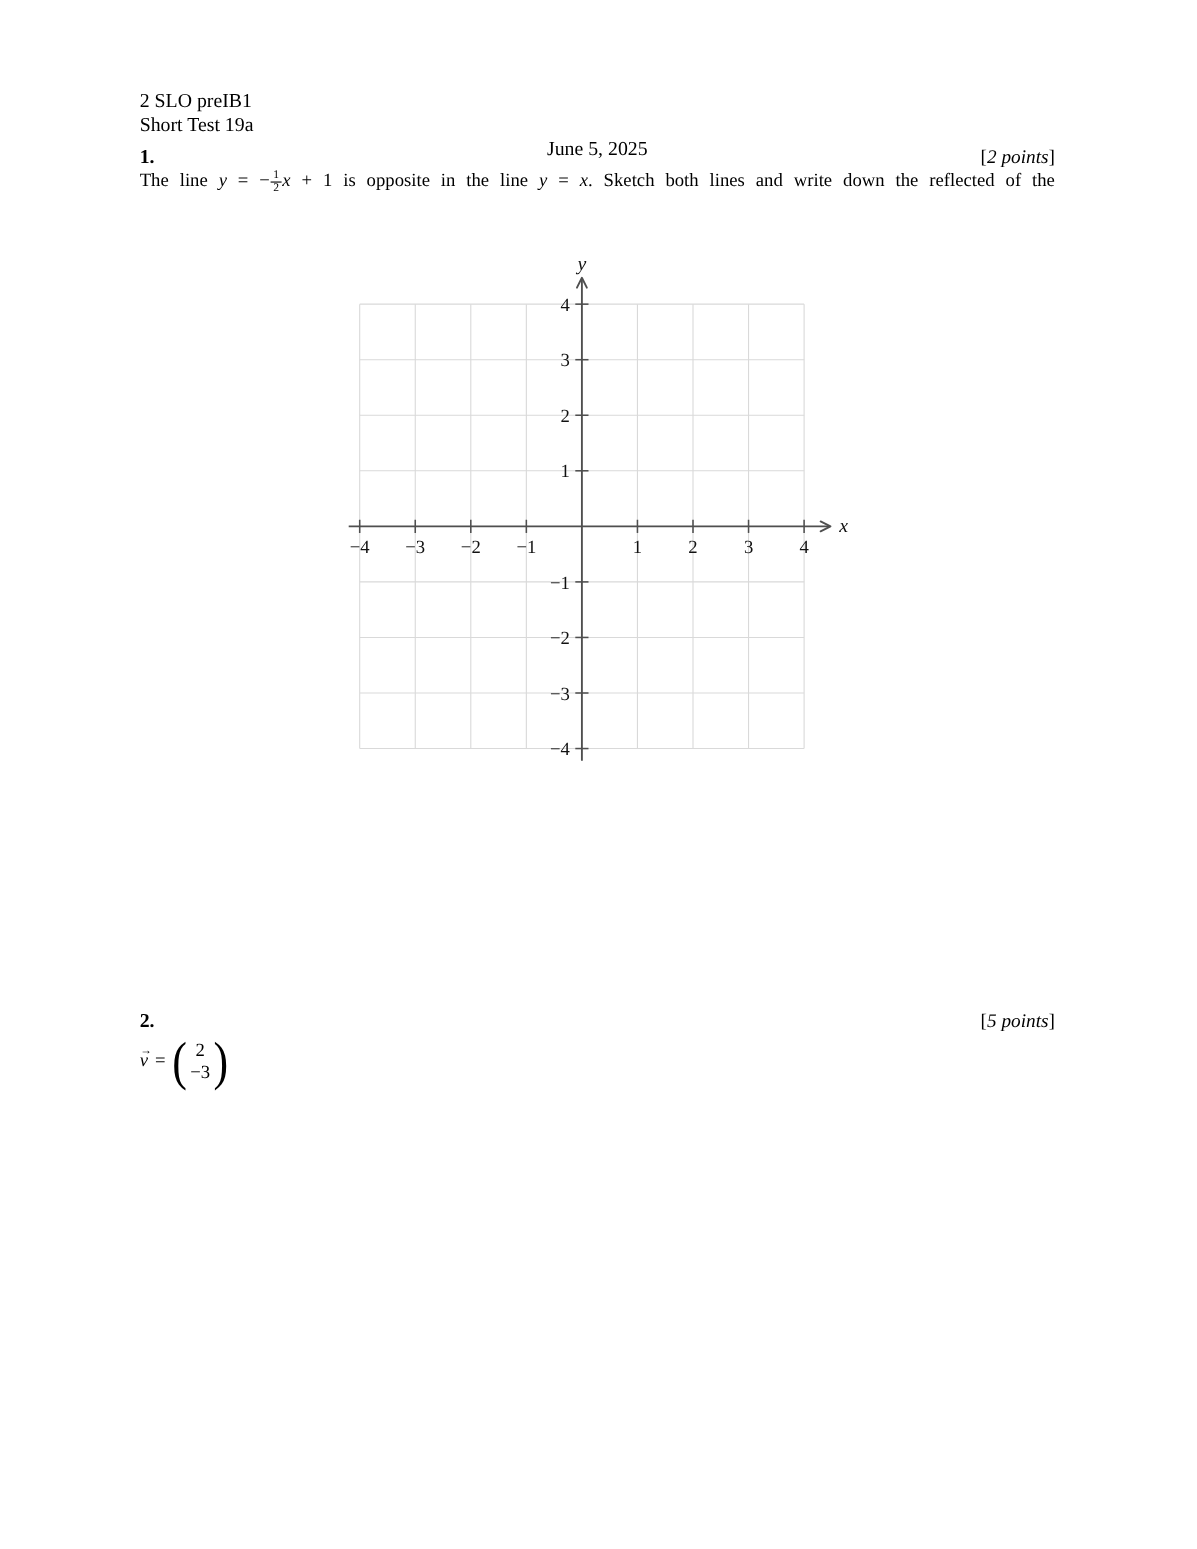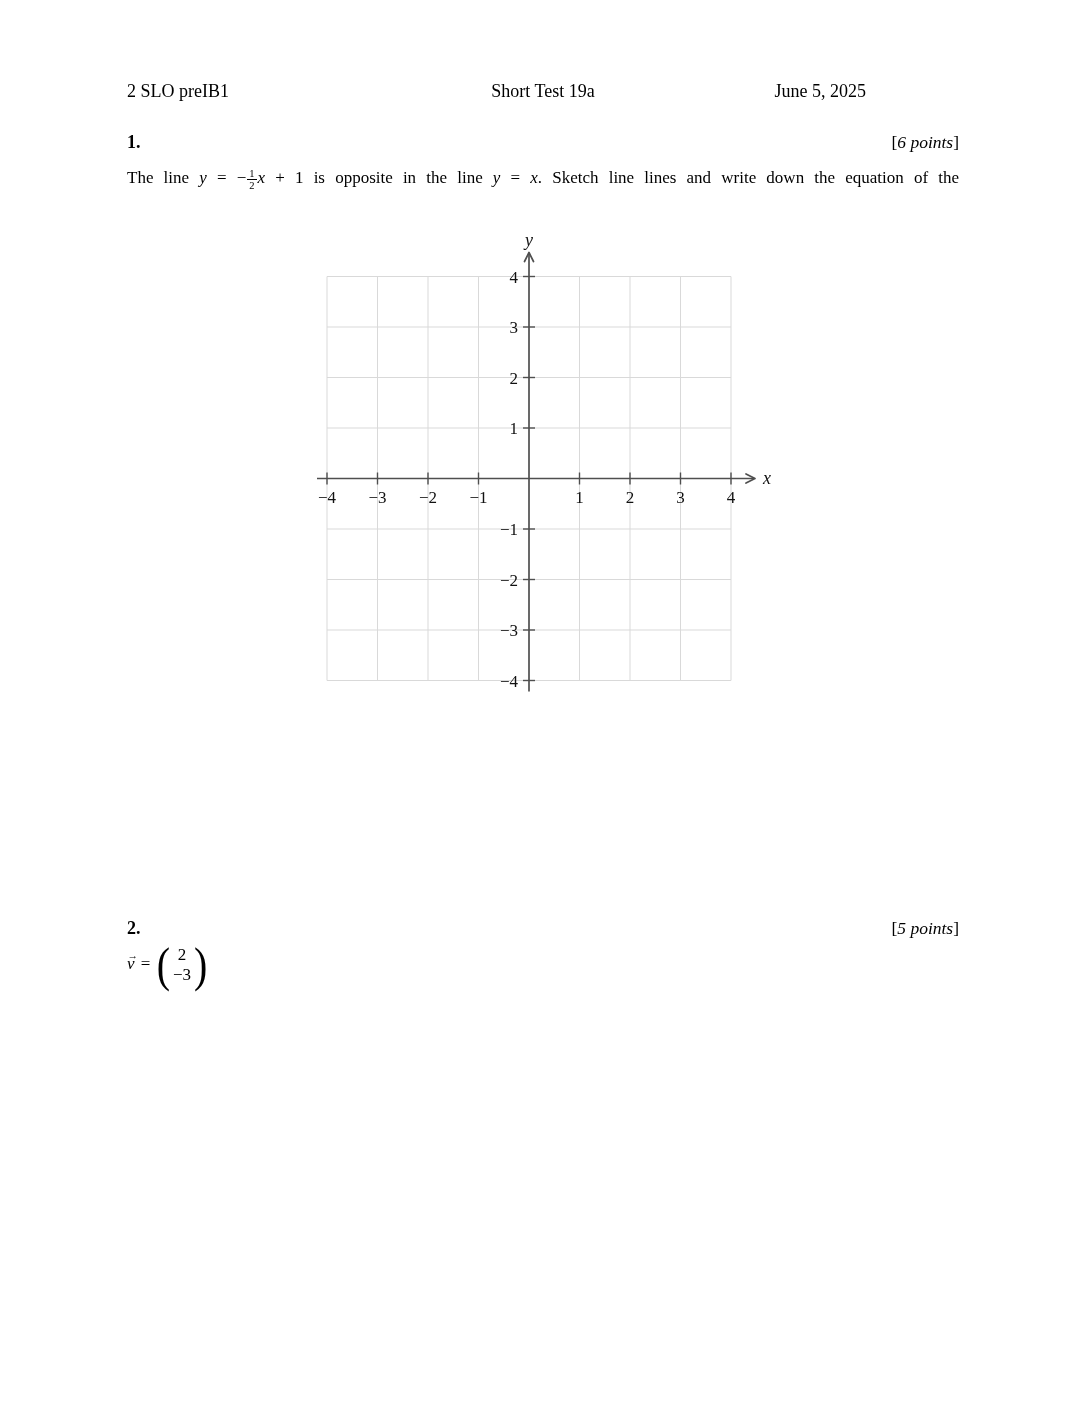--- a/index.html
+++ b/index.html
@@ -7,35 +7,35 @@
     position:relative;
     width:1088px; height:1408px;
     background:#ffffff;
     font-family:"Liberation Serif","DejaVu Serif",serif;
     color:#000;
     overflow:hidden;
   }
   
   .header {
     position:absolute; left:127px; top:80px; width:832px;
-    display:flex; font-size:18px; line-height:22px;
+    display:flex; font-size:18px; line-height:22px;flex-direction:column;
   }
   .header .h-left   { flex:1; text-align:left; }
-  .header .h-center { flex:1; text-align:center; }
+  .header .h-center { flex:1; text-align:left; }
   .header .h-right  { flex:1; text-align:center; }
 
   
   .question { position:absolute; left:127px; width:832px; }
   #q1 { top:131px; }
   #q2 { top:917px; }
   .q-head { display:flex; justify-content:space-between; font-size:18px; line-height:22px; }
   .q-num { font-weight:bold; }
   .q-points { font-size:17.5px; }
   .q-points .pts-italic { font-style:italic; }
-  .q-body { font-size:17px; line-height:22px; margin-top:14px; }
+  .q-body { font-size:17px; line-height:22px; margin-top:0; }
   .jline { text-align:justify; text-align-last:justify; }
   .mvar { font-style:italic; }
 
   
   .frac {
     display:inline-block; vertical-align:middle;
     text-align:center; font-size:0.62em; line-height:1.05;
     margin:0 1px;
   }
   .frac .num { display:block; border-bottom:1px solid #000; padding:0 2px; }
@@ -72,24 +72,24 @@
 
   <div class="header">
     <span class="h-left">2 SLO preIB1</span>
     <span class="h-center">Short Test 19a</span>
     <span class="h-right">June 5, 2025</span>
   </div>
 
   <div class="question" id="q1">
     <div class="q-head">
       <span class="q-num">1.</span>
-      <span class="q-points"><span>[</span><span class="pts-italic">6 points</span><span>]</span></span>
+      <span class="q-points"><span>[</span><span class="pts-italic">2 points</span><span>]</span></span>
     </div>
     <div class="q-body">
-      <div class="jline"><span>The line </span><span class="mvar">y</span><span> = −</span><span class="frac"><span class="num">1</span><span class="den">2</span></span><span class="mvar">x</span><span> + 1</span><span> is opposite in the line </span><span class="mvar">y</span><span> = </span><span class="mvar">x</span><span>. Sketch line lines and write down the equation of the</span></div>
+      <div class="jline"><span>The line </span><span class="mvar">y</span><span> = −</span><span class="frac"><span class="num">1</span><span class="den">2</span></span><span class="mvar">x</span><span> + 1</span><span> is opposite in the line </span><span class="mvar">y</span><span> = </span><span class="mvar">x</span><span>. Sketch both lines and write down the reflected of the</span></div>
     </div>
   </div>
 
   <div class="figure">
     <svg id="grid-svg" width="500" height="480" viewBox="0 0 500 480">
         <line x1="38" y1="51.5" x2="38" y2="455.5" stroke="#d9d9d9" stroke-width="1"></line>
         <line x1="88.5" y1="51.5" x2="88.5" y2="455.5" stroke="#d9d9d9" stroke-width="1"></line>
         <line x1="139" y1="51.5" x2="139" y2="455.5" stroke="#d9d9d9" stroke-width="1"></line>
         <line x1="189.5" y1="51.5" x2="189.5" y2="455.5" stroke="#d9d9d9" stroke-width="1"></line>
         <line x1="290.5" y1="51.5" x2="290.5" y2="455.5" stroke="#d9d9d9" stroke-width="1"></line>

